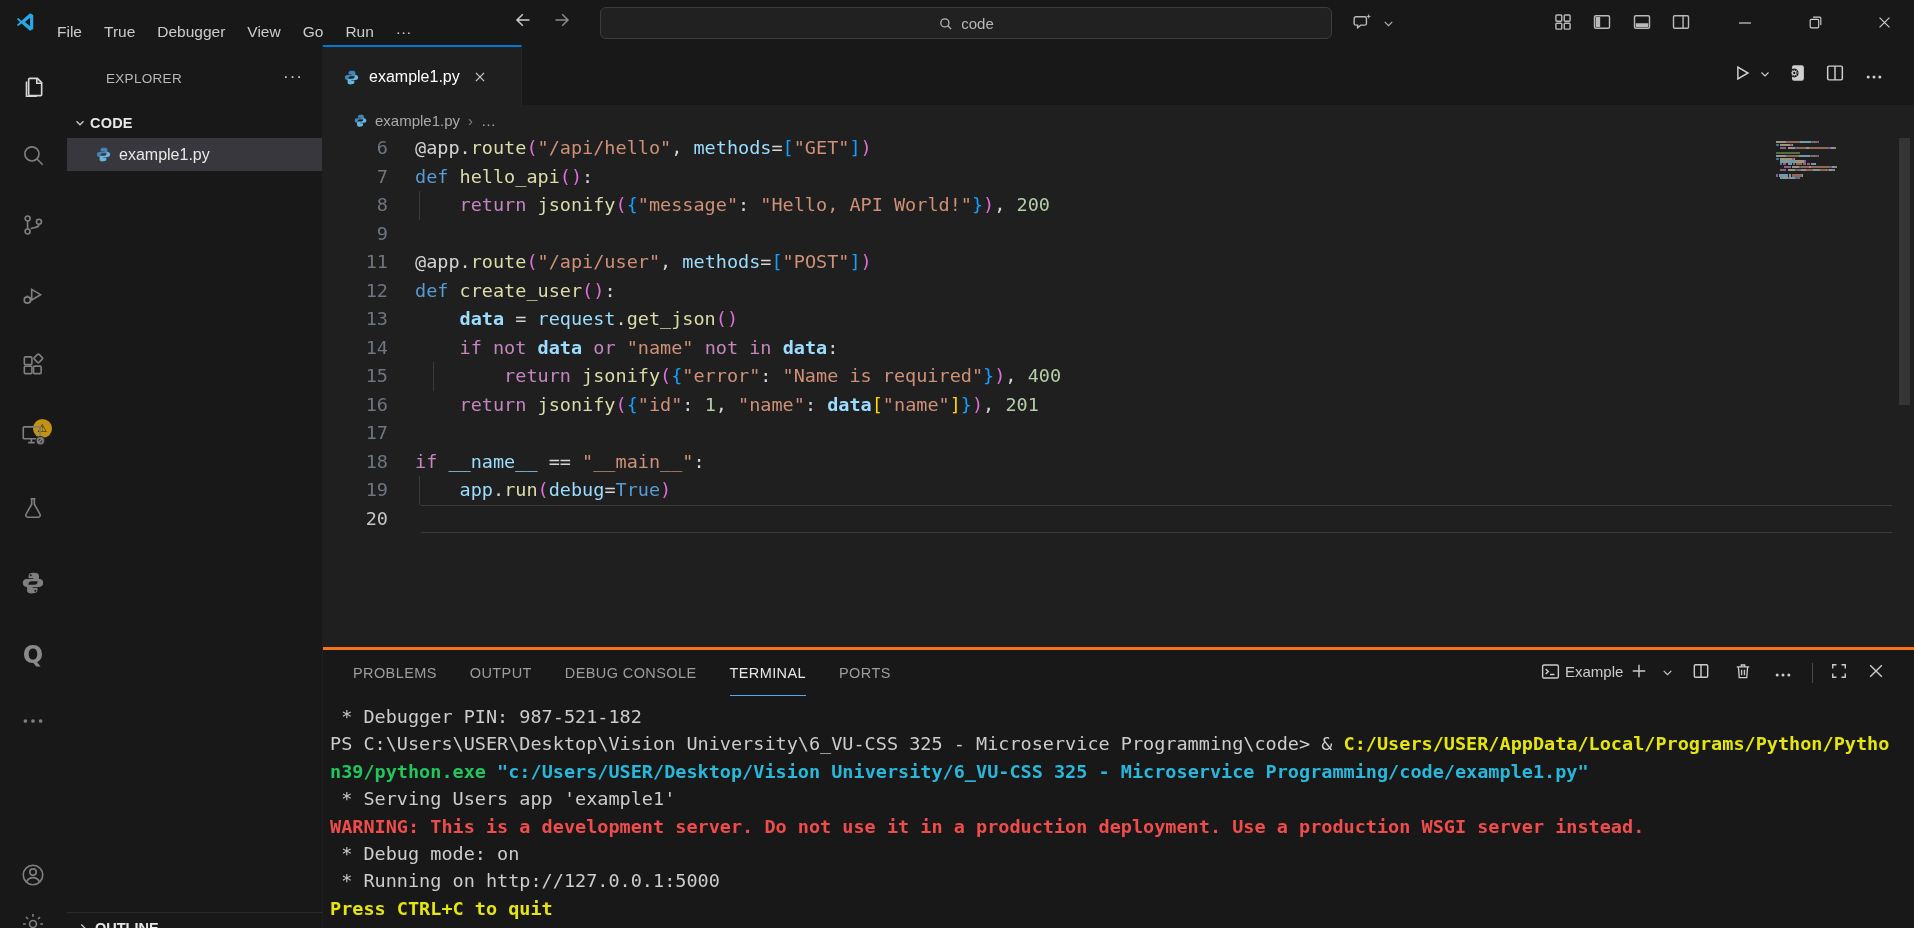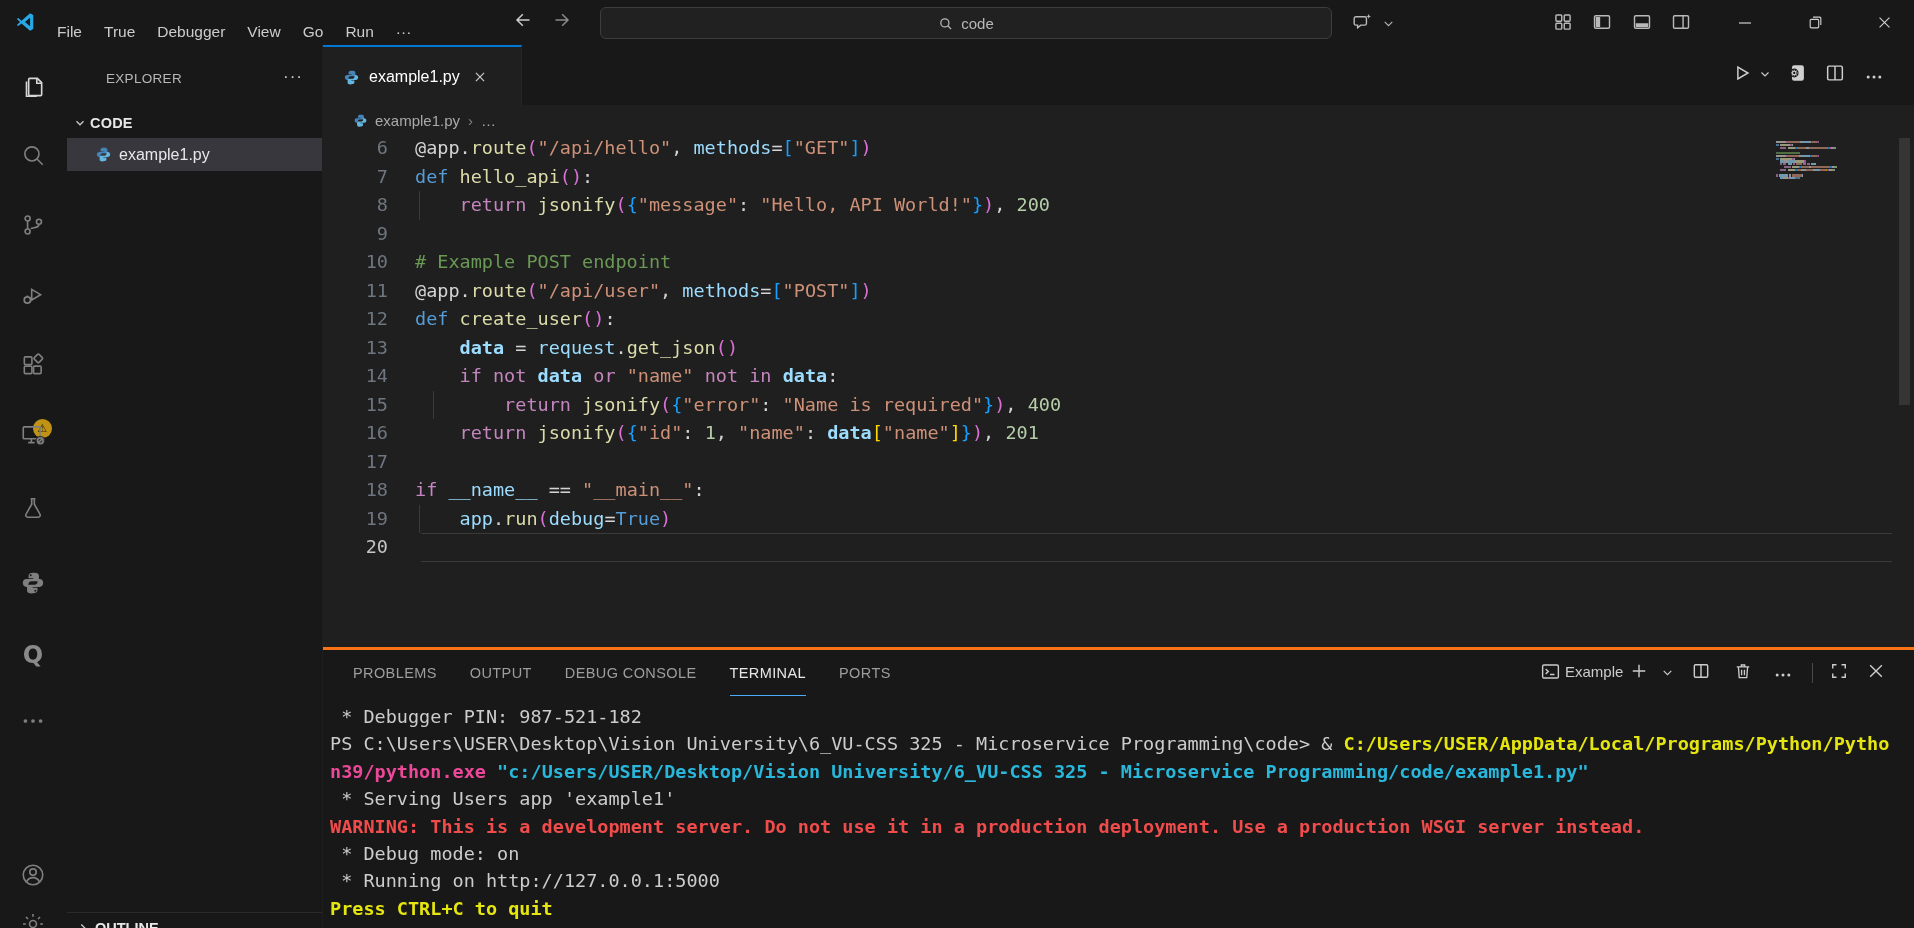--- a/index.html
+++ b/index.html
@@ -341,21 +341,20 @@
       </span>
       <span class="bfile">example1.py</span>
       <span class="bsep">›</span>
       <span class="bmore">…</span>
     </div>
     <div id="codearea">
         <div class="cline"><span class="lnum">6</span><span class="ctext"><span style="color: rgb(212, 212, 212);">@app</span><span style="color: rgb(212, 212, 212);">.</span><span style="color: rgb(220, 220, 170);">route</span><span style="color: rgb(218, 112, 214);">(</span><span style="color: rgb(206, 145, 120);">"/api/hello"</span><span style="color: rgb(212, 212, 212);">, </span><span style="color: rgb(156, 220, 254);">methods</span><span style="color: rgb(212, 212, 212);">=</span><span style="color: rgb(23, 159, 255);">[</span><span style="color: rgb(206, 145, 120);">"GET"</span><span style="color: rgb(23, 159, 255);">]</span><span style="color: rgb(218, 112, 214);">)</span></span></div>
         <div class="cline"><span class="lnum">7</span><span class="ctext"><span style="color: rgb(86, 156, 214);">def</span><span style="color: rgb(212, 212, 212);"> </span><span style="color: rgb(220, 220, 170);">hello_api</span><span style="color: rgb(218, 112, 214);">(</span><span style="color: rgb(218, 112, 214);">)</span><span style="color: rgb(212, 212, 212);">:</span></span></div>
         <div class="cline"><span class="lnum">8</span><span class="ctext"><span style="color: rgb(212, 212, 212);">    </span><span style="color: rgb(197, 134, 192);">return</span><span style="color: rgb(212, 212, 212);"> </span><span style="color: rgb(220, 220, 170);">jsonify</span><span style="color: rgb(218, 112, 214);">(</span><span style="color: rgb(23, 159, 255);">{</span><span style="color: rgb(206, 145, 120);">"message"</span><span style="color: rgb(212, 212, 212);">: </span><span style="color: rgb(206, 145, 120);">"Hello, API World!"</span><span style="color: rgb(23, 159, 255);">}</span><span style="color: rgb(218, 112, 214);">)</span><span style="color: rgb(212, 212, 212);">, </span><span style="color: rgb(181, 206, 168);">200</span></span><span class="guide" style="left: 96px;"></span></div>
         <div class="cline"><span class="lnum">9</span><span class="ctext"></span></div>
-        <div class="cline"><span class="lnum">10</span><span class="ctext"><span style="color: rgb(106, 153, 85);"># Example POST endpoint</span></span></div>
         <div class="cline"><span class="lnum">11</span><span class="ctext"><span style="color: rgb(212, 212, 212);">@app</span><span style="color: rgb(212, 212, 212);">.</span><span style="color: rgb(220, 220, 170);">route</span><span style="color: rgb(218, 112, 214);">(</span><span style="color: rgb(206, 145, 120);">"/api/user"</span><span style="color: rgb(212, 212, 212);">, </span><span style="color: rgb(156, 220, 254);">methods</span><span style="color: rgb(212, 212, 212);">=</span><span style="color: rgb(23, 159, 255);">[</span><span style="color: rgb(206, 145, 120);">"POST"</span><span style="color: rgb(23, 159, 255);">]</span><span style="color: rgb(218, 112, 214);">)</span></span></div>
         <div class="cline"><span class="lnum">12</span><span class="ctext"><span style="color: rgb(86, 156, 214);">def</span><span style="color: rgb(212, 212, 212);"> </span><span style="color: rgb(220, 220, 170);">create_user</span><span style="color: rgb(218, 112, 214);">(</span><span style="color: rgb(218, 112, 214);">)</span><span style="color: rgb(212, 212, 212);">:</span></span></div>
         <div class="cline"><span class="lnum">13</span><span class="ctext"><span style="color: rgb(212, 212, 212);">    </span><span class="tok-b" style="color: rgb(156, 220, 254);">data</span><span style="color: rgb(212, 212, 212);"> = </span><span style="color: rgb(156, 220, 254);">request</span><span style="color: rgb(212, 212, 212);">.</span><span style="color: rgb(220, 220, 170);">get_json</span><span style="color: rgb(218, 112, 214);">(</span><span style="color: rgb(218, 112, 214);">)</span></span></div>
         <div class="cline"><span class="lnum">14</span><span class="ctext"><span style="color: rgb(212, 212, 212);">    </span><span style="color: rgb(197, 134, 192);">if</span><span style="color: rgb(212, 212, 212);"> </span><span style="color: rgb(197, 134, 192);">not</span><span style="color: rgb(212, 212, 212);"> </span><span class="tok-b" style="color: rgb(156, 220, 254);">data</span><span style="color: rgb(212, 212, 212);"> </span><span style="color: rgb(197, 134, 192);">or</span><span style="color: rgb(212, 212, 212);"> </span><span style="color: rgb(206, 145, 120);">"name"</span><span style="color: rgb(212, 212, 212);"> </span><span style="color: rgb(197, 134, 192);">not</span><span style="color: rgb(212, 212, 212);"> </span><span style="color: rgb(197, 134, 192);">in</span><span style="color: rgb(212, 212, 212);"> </span><span class="tok-b" style="color: rgb(156, 220, 254);">data</span><span style="color: rgb(212, 212, 212);">:</span></span></div>
         <div class="cline"><span class="lnum">15</span><span class="ctext"><span style="color: rgb(212, 212, 212);">        </span><span style="color: rgb(197, 134, 192);">return</span><span style="color: rgb(212, 212, 212);"> </span><span style="color: rgb(220, 220, 170);">jsonify</span><span style="color: rgb(218, 112, 214);">(</span><span style="color: rgb(23, 159, 255);">{</span><span style="color: rgb(206, 145, 120);">"error"</span><span style="color: rgb(212, 212, 212);">: </span><span style="color: rgb(206, 145, 120);">"Name is required"</span><span style="color: rgb(23, 159, 255);">}</span><span style="color: rgb(218, 112, 214);">)</span><span style="color: rgb(212, 212, 212);">, </span><span style="color: rgb(181, 206, 168);">400</span></span><span class="guide" style="left: 110px;"></span></div>
         <div class="cline"><span class="lnum">16</span><span class="ctext"><span style="color: rgb(212, 212, 212);">    </span><span style="color: rgb(197, 134, 192);">return</span><span style="color: rgb(212, 212, 212);"> </span><span style="color: rgb(220, 220, 170);">jsonify</span><span style="color: rgb(218, 112, 214);">(</span><span style="color: rgb(23, 159, 255);">{</span><span style="color: rgb(206, 145, 120);">"id"</span><span style="color: rgb(212, 212, 212);">: </span><span style="color: rgb(181, 206, 168);">1</span><span style="color: rgb(212, 212, 212);">, </span><span style="color: rgb(206, 145, 120);">"name"</span><span style="color: rgb(212, 212, 212);">: </span><span class="tok-b" style="color: rgb(156, 220, 254);">data</span><span style="color: rgb(255, 215, 0);">[</span><span style="color: rgb(206, 145, 120);">"name"</span><span style="color: rgb(255, 215, 0);">]</span><span style="color: rgb(23, 159, 255);">}</span><span style="color: rgb(218, 112, 214);">)</span><span style="color: rgb(212, 212, 212);">, </span><span style="color: rgb(181, 206, 168);">201</span></span></div>
         <div class="cline"><span class="lnum">17</span><span class="ctext"></span></div>
         <div class="cline"><span class="lnum">18</span><span class="ctext"><span style="color: rgb(197, 134, 192);">if</span><span style="color: rgb(212, 212, 212);"> </span><span style="color: rgb(156, 220, 254);">__name__</span><span style="color: rgb(212, 212, 212);"> </span><span style="color: rgb(212, 212, 212);">==</span><span style="color: rgb(212, 212, 212);"> </span><span style="color: rgb(206, 145, 120);">"__main__"</span><span style="color: rgb(212, 212, 212);">:</span></span></div>
         <div class="cline"><span class="lnum">19</span><span class="ctext"><span style="color: rgb(212, 212, 212);">    </span><span style="color: rgb(156, 220, 254);">app</span><span style="color: rgb(212, 212, 212);">.</span><span style="color: rgb(220, 220, 170);">run</span><span style="color: rgb(218, 112, 214);">(</span><span style="color: rgb(156, 220, 254);">debug</span><span style="color: rgb(212, 212, 212);">=</span><span style="color: rgb(86, 156, 214);">True</span><span style="color: rgb(218, 112, 214);">)</span></span><span class="guide" style="left: 96px;"></span></div>
         <div class="cline"><span class="lnum" style="color: rgb(198, 198, 198);">20</span><span class="ctext"></span><span class="curbox"></span></div>
@@ -430,21 +429,21 @@
       </svg>
     </span>
     <span class="pt-ico" style="left:1543px;">
       <svg width="20" height="20" viewBox="0 0 24 24" fill="none" stroke="currentColor" stroke-width="1.7">
           <path d="M5 5l14 14M19 5 5 19"></path>
         </svg>
     </span>
     <div id="terminal" style="padding-top: 7px;">
         <div class="tline"><span style="color: rgb(204, 204, 204);"> * Debugger PIN: 987-521-182</span></div>
         <div class="tline"><span style="color: rgb(204, 204, 204);">PS C:\Users\USER\Desktop\Vision University\6_VU-CSS 325 - Microservice Programming\code&gt; &amp; </span><span style="color: rgb(229, 229, 16); font-weight: bold;">C:/Users/USER/AppData/Local/Programs/Python/Pytho</span></div>
-        <div class="tline"><span style="color: #ec4899; font-weight: bold;">n39/python.exe</span><span style="color: rgb(204, 204, 204);"> </span><span style="color: rgb(41, 184, 219); font-weight: bold;">"c:/Users/USER/Desktop/Vision University/6_VU-CSS 325 - Microservice Programming/code/example1.py"</span></div>
+        <div class="tline"><span style="color: #22c55e; font-weight: bold;">n39/python.exe</span><span style="color: rgb(204, 204, 204);"> </span><span style="color: rgb(41, 184, 219); font-weight: bold;">"c:/Users/USER/Desktop/Vision University/6_VU-CSS 325 - Microservice Programming/code/example1.py"</span></div>
         <div class="tline"><span style="color: rgb(204, 204, 204);"> * Serving Users app 'example1'</span></div>
         <div class="tline"><span style="color: rgb(241, 76, 76); font-weight: bold;">WARNING: This is a development server. Do not use it in a production deployment. Use a production WSGI server instead.</span></div>
         <div class="tline"><span style="color: rgb(204, 204, 204);"> * Debug mode: on</span></div>
         <div class="tline"><span style="color: rgb(204, 204, 204);"> * Running on http://127.0.0.1:5000</span></div>
         <div class="tline"><span style="color: rgb(229, 229, 16); font-weight: bold;">Press CTRL+C to quit</span></div>
       </div>
   </div>
 
 </div>
 

